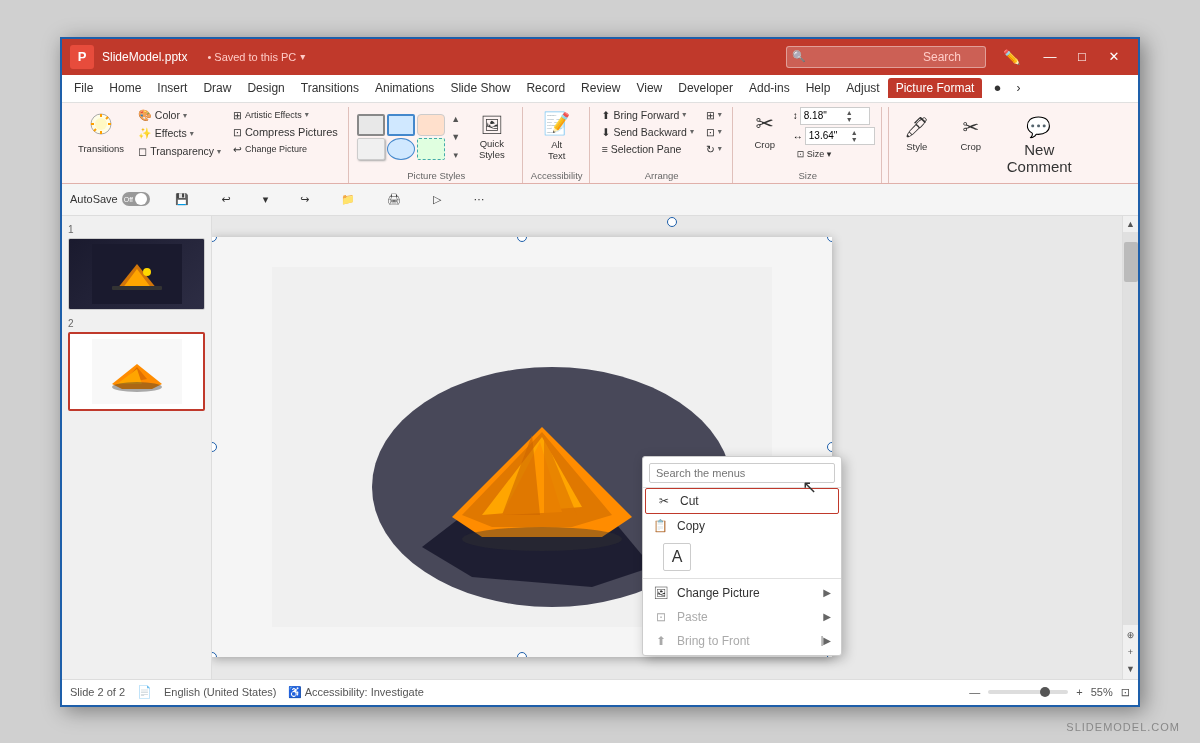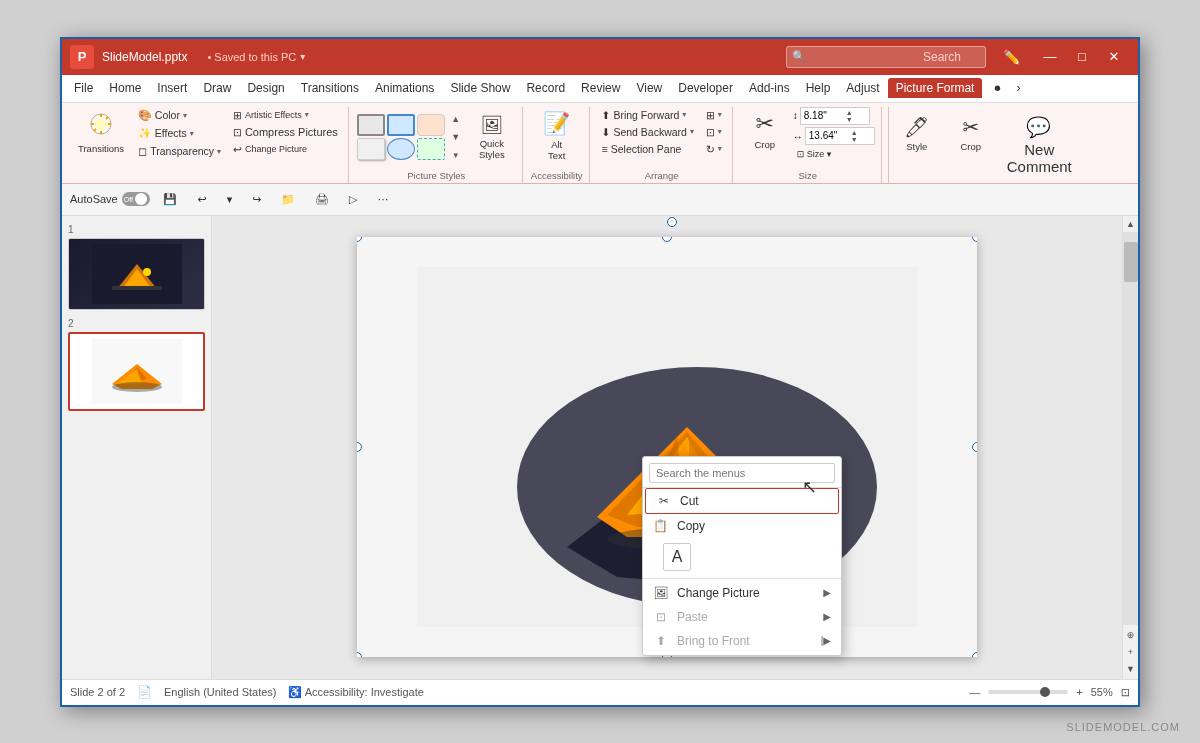--- a/index.html
+++ b/index.html
@@ -204,21 +204,21 @@
     .dropdown-arrow { font-size: 8px; color: #666; }
 
     
     .toolbar {
       background: #f5f5f5;
       height: 32px;
       display: flex;
       align-items: center;
       padding: 0 8px;
       border-bottom: 1px solid #ddd;
-      gap: 8px;
+      gap: 20px;
       flex-shrink: 0;
     }
     .toolbar-btn {
       padding: 2px 6px;
       font-size: 11px;
       cursor: pointer;
       border-radius: 2px;
       color: #333;
       display: flex;
       align-items: center;
@@ -292,21 +292,20 @@
     }
     .slide-thumb-img.slide1 { background: linear-gradient(135deg, #1a1a2e, #2d2d44); }
     .slide-thumb-img.slide2 { background: #fff; }
 
     
     .canvas-area {
       flex: 1;
       background: #e8e8e8;
       display: flex;
       align-items: center;
-      justify-content: center;
       position: relative;
       overflow: hidden;
     }
     .slide-canvas {
       width: 620px;
       height: 420px;
       background: #fff;
       box-shadow: 0 2px 10px rgba(0,0,0,0.3);
       position: relative;
       overflow: hidden;

